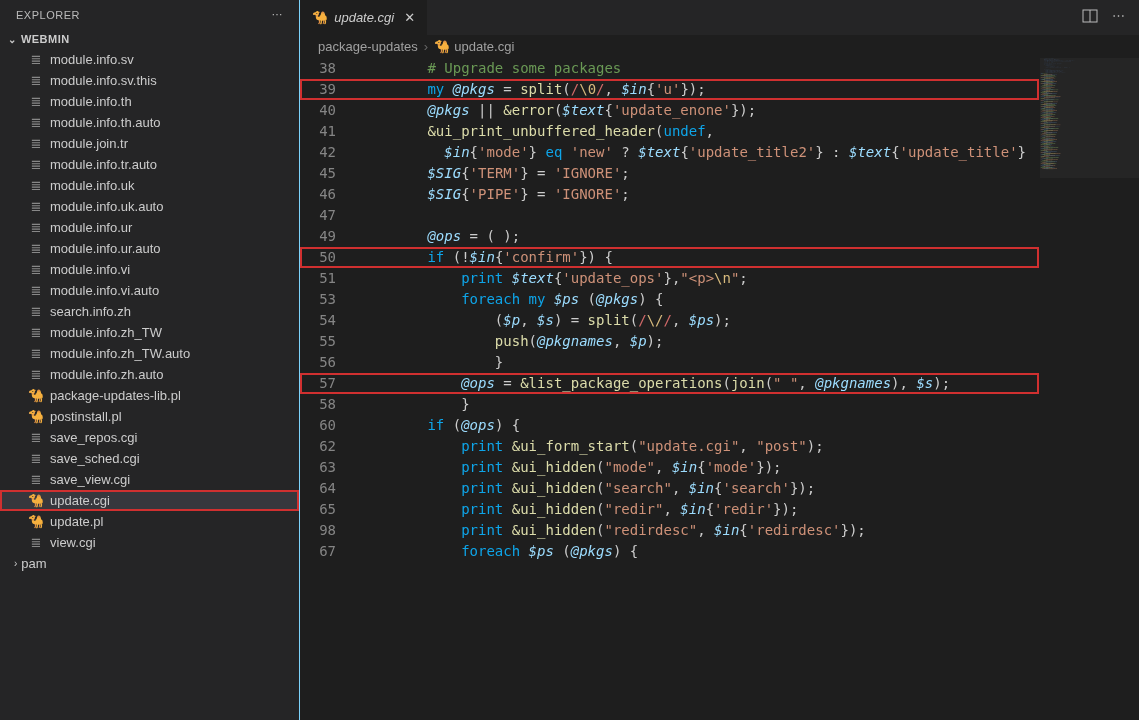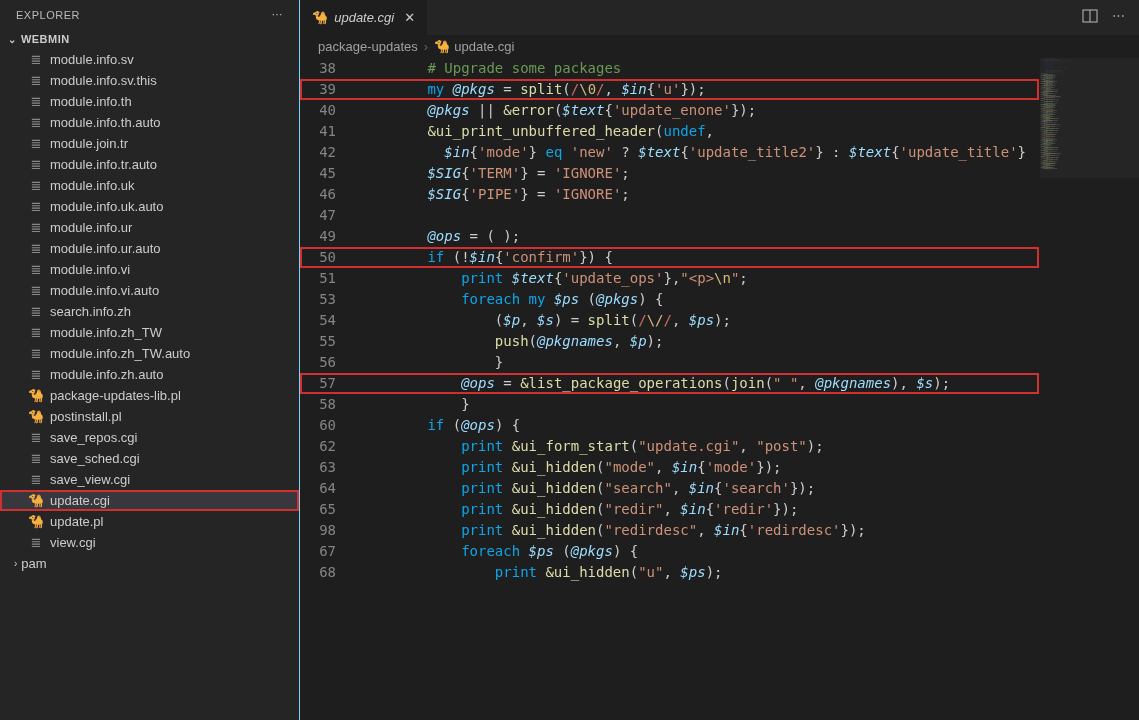--- a/index.html
+++ b/index.html
@@ -324,21 +324,20 @@
           <div class="line"><div class="gutter">56</div><div class="code"><span>                }</span></div></div>
           <div class="line highlighted"><div class="gutter">57</div><div class="code"><span>            </span><span class="c-var">@ops</span><span> = </span><span class="c-func">&amp;list_package_operations</span><span>(</span><span class="c-func">join</span><span>(</span><span class="c-string">" "</span><span>, </span><span class="c-var">@pkgnames</span><span>), </span><span class="c-var">$s</span><span>);</span></div></div>
           <div class="line"><div class="gutter">58</div><div class="code"><span>            }</span></div></div>
           <div class="line"><div class="gutter">60</div><div class="code"><span>        </span><span class="c-keyword">if </span><span>(</span><span class="c-var">@ops</span><span>) {</span></div></div>
           <div class="line"><div class="gutter">62</div><div class="code"><span>            </span><span class="c-keyword">print </span><span class="c-func">&amp;ui_form_start</span><span>(</span><span class="c-string">"update.cgi"</span><span>, </span><span class="c-string">"post"</span><span>);</span></div></div>
           <div class="line"><div class="gutter">63</div><div class="code"><span>            </span><span class="c-keyword">print </span><span class="c-func">&amp;ui_hidden</span><span>(</span><span class="c-string">"mode"</span><span>, </span><span class="c-var">$in</span><span>{</span><span class="c-string">'mode'</span><span>});</span></div></div>
           <div class="line"><div class="gutter">64</div><div class="code"><span>            </span><span class="c-keyword">print </span><span class="c-func">&amp;ui_hidden</span><span>(</span><span class="c-string">"search"</span><span>, </span><span class="c-var">$in</span><span>{</span><span class="c-string">'search'</span><span>});</span></div></div>
           <div class="line"><div class="gutter">65</div><div class="code"><span>            </span><span class="c-keyword">print </span><span class="c-func">&amp;ui_hidden</span><span>(</span><span class="c-string">"redir"</span><span>, </span><span class="c-var">$in</span><span>{</span><span class="c-string">'redir'</span><span>});</span></div></div>
           <div class="line"><div class="gutter">98</div><div class="code"><span>            </span><span class="c-keyword">print </span><span class="c-func">&amp;ui_hidden</span><span>(</span><span class="c-string">"redirdesc"</span><span>, </span><span class="c-var">$in</span><span>{</span><span class="c-string">'redirdesc'</span><span>});</span></div></div>
           <div class="line"><div class="gutter">67</div><div class="code"><span>            </span><span class="c-keyword">foreach </span><span class="c-var">$ps</span><span> (</span><span class="c-var">@pkgs</span><span>) {</span></div></div>
-          <div class="line"><div class="gutter">68</div><div class="code"><span>                </span><span class="c-keyword">print </span><span class="c-func">&amp;ui_hidden</span><span>(</span><span class="c-string">"u"</span><span>, </span><span class="c-var">$ps</span><span>);</span></div></div>
         </div>
       <div class="minimap">
         <div class="minimap-shade"></div>
         <div class="minimap-content" id="minimap-content">
             <div class="minimap-line">        # Upgrade some packages</div>
             <div class="minimap-line">        my @pkgs = split(/\0/, $in{'u'});</div>
             <div class="minimap-line">        @pkgs || &amp;error($text{'update_enone'});</div>
             <div class="minimap-line">        &amp;ui_print_unbuffered_header(undef,</div>
             <div class="minimap-line">          $in{'mode'} eq 'new' ? $text{'update_title2'} : $text{'update_title'}</div>
             <div class="minimap-line"></div>

